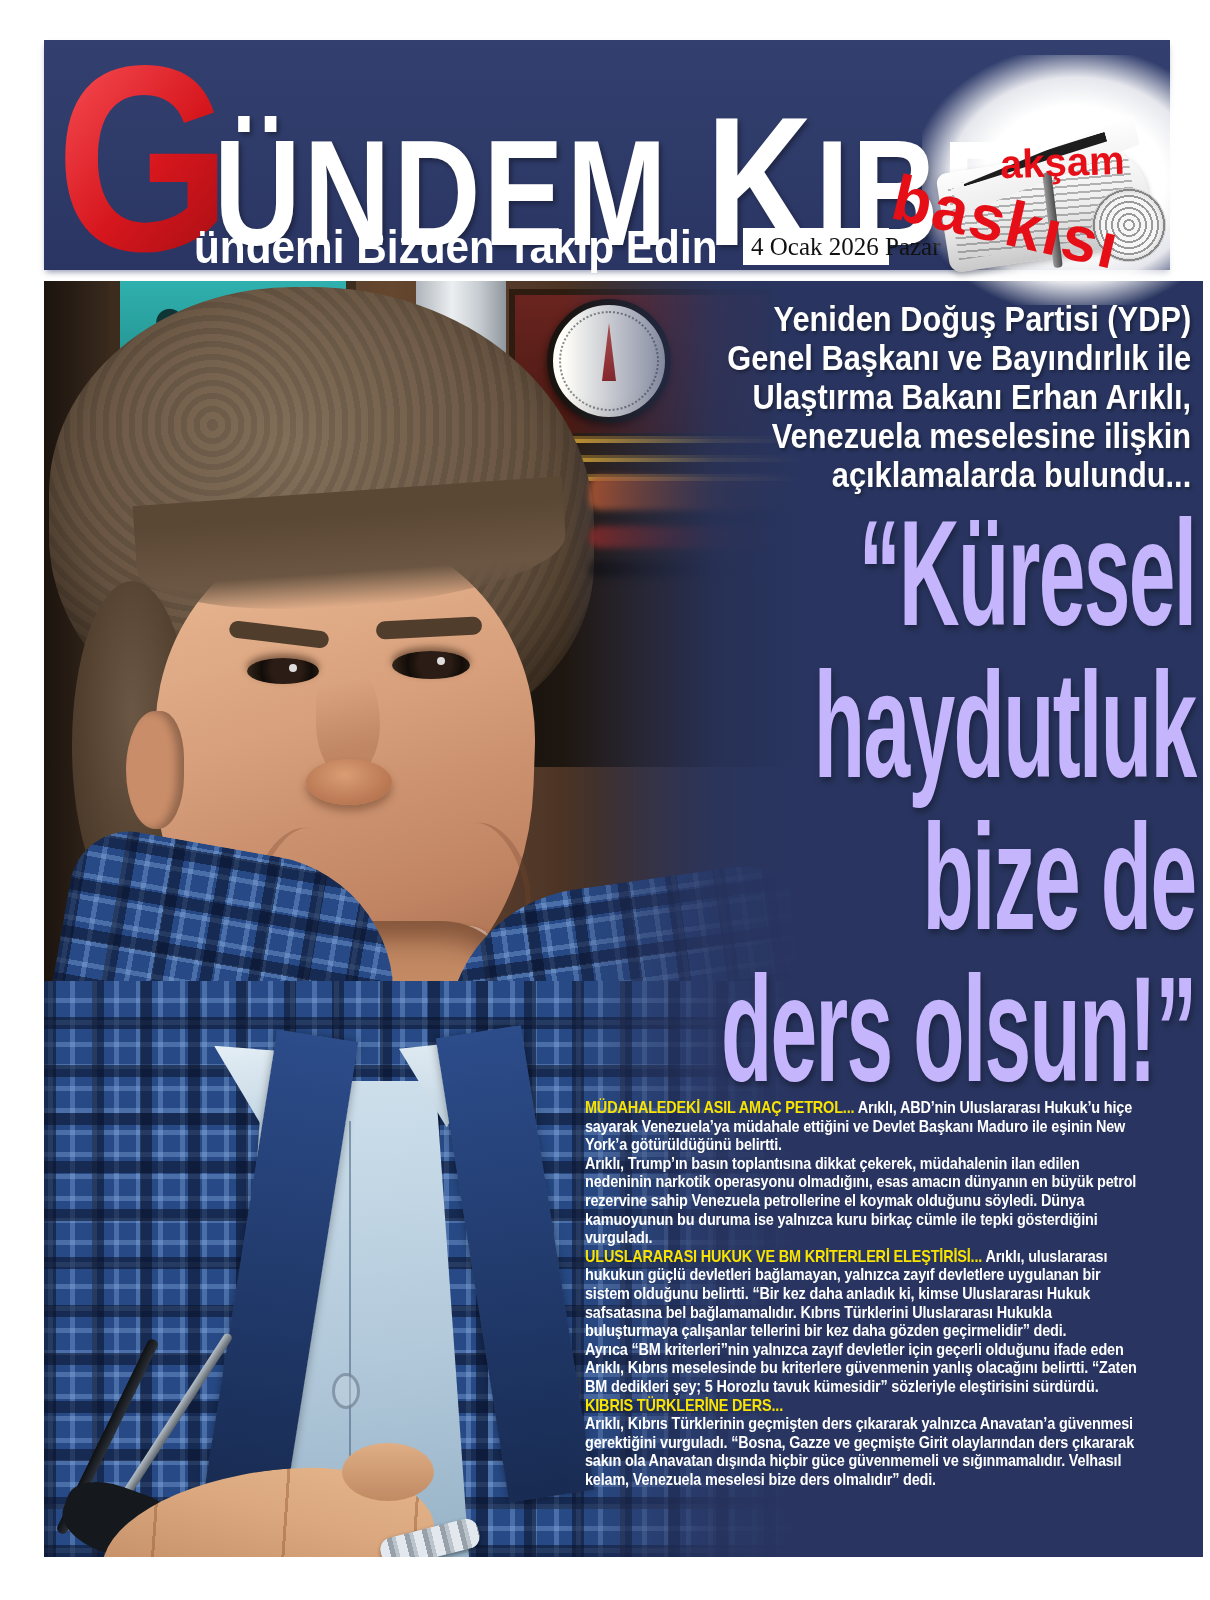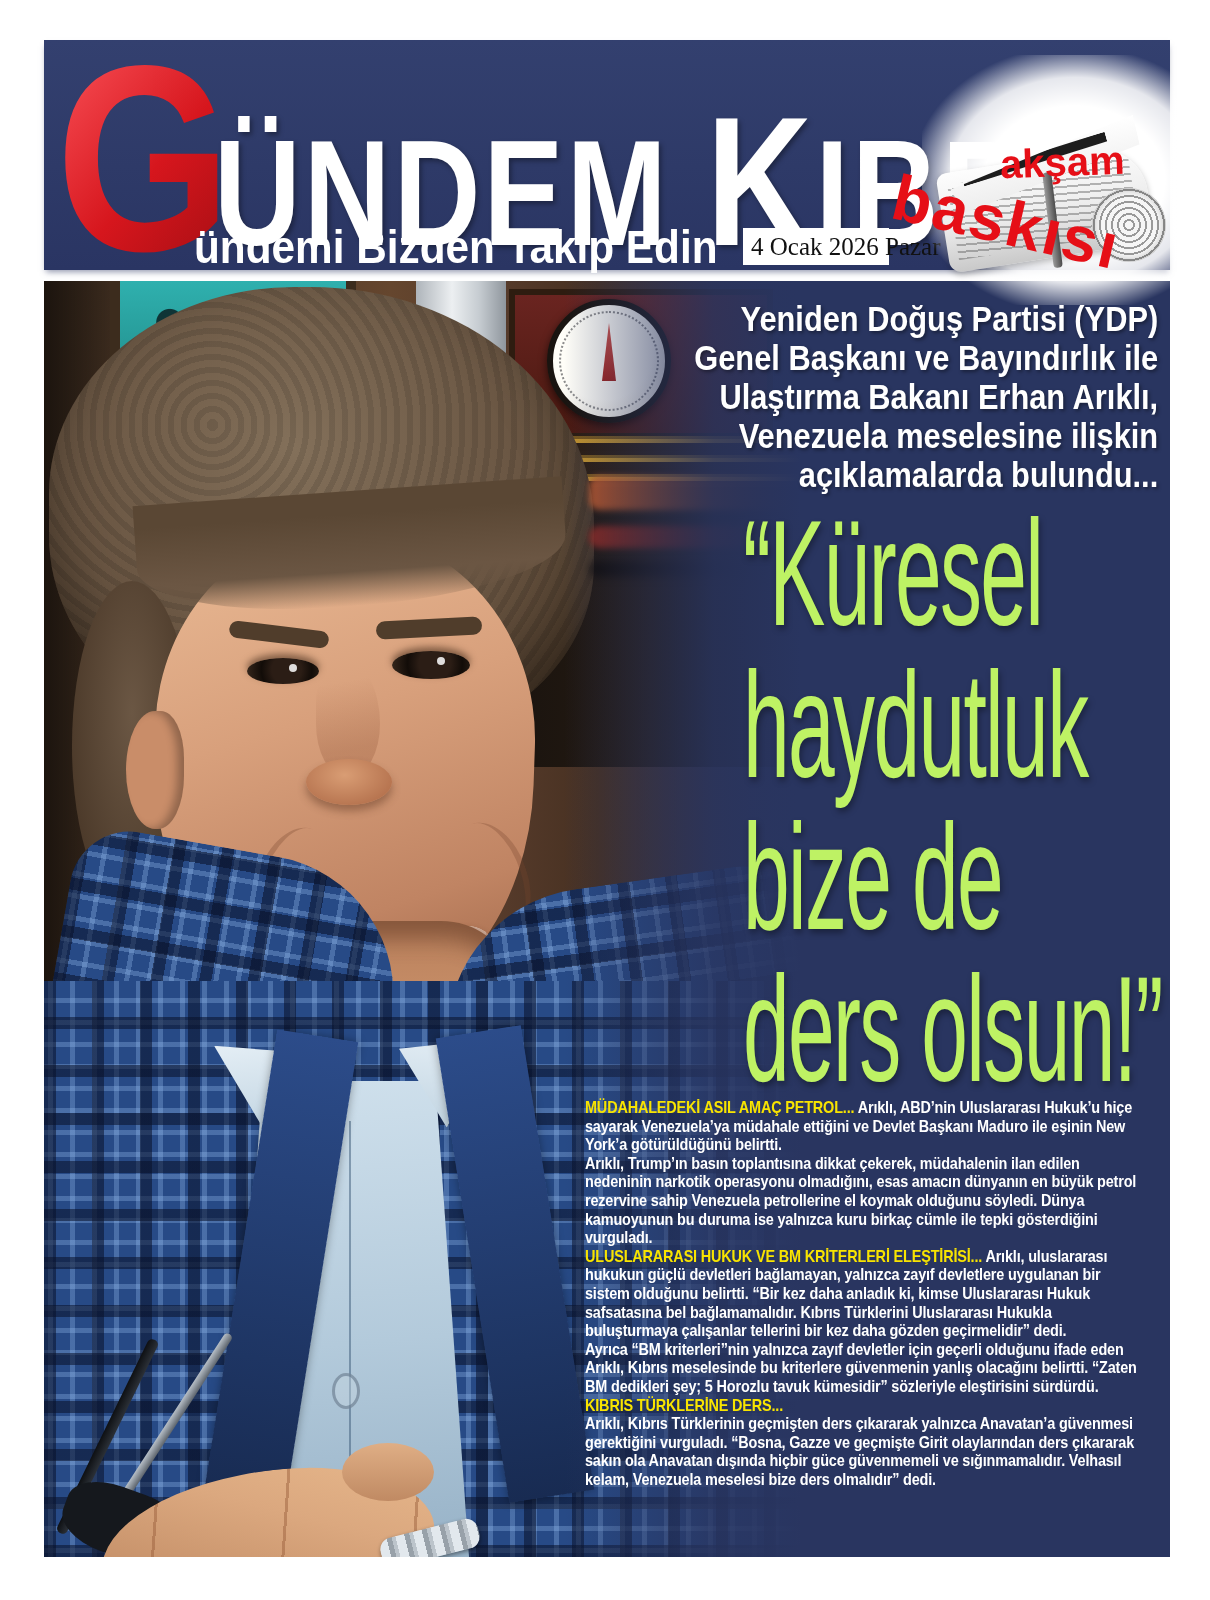--- a/index.html
+++ b/index.html
@@ -45,21 +45,21 @@
             transform:rotate(-3deg);clip-path:polygon(0 30%,100% 0,100% 70%,0 100%);}
   .roll-tie{position:absolute;left:1004px;top:132px;width:9px;height:96px;z-index:6;border-radius:4px;
             transform:rotate(-7deg);background:linear-gradient(90deg,#9a9a9a,#4b4b4b);}
   .ed-top{position:absolute;left:956px;top:100px;z-index:7;font-size:40px;font-weight:bold;
           color:#e60f17;transform:rotate(-2deg);white-space:nowrap;}
   .ed-bottom{position:absolute;left:858px;top:120px;z-index:7;font-size:64px;font-weight:bold;
              color:#e60f17;transform:rotate(13deg);transform-origin:0 0;white-space:nowrap;
              letter-spacing:2px;}
 
   
-  .hero{position:absolute;left:44px;top:281px;width:1126px;height:1276px;background:#293560;overflow:hidden;}
+  .hero{position:absolute;left:44px;top:281px;width:1126px;height:1276px;background:#293560;overflow:hidden;padding-left:33px;}
 
   
   .photo{position:absolute;left:0;top:0;width:770px;height:1276px;overflow:hidden;
          background:linear-gradient(90deg,rgba(0,0,0,.5) 0%,rgba(0,0,0,0) 10%),
                     linear-gradient(90deg,#37281c 0%,#4a3525 22%,#65462e 45%,#553a2a 60%,#463021 72%,#3b2f36 86%,#293560 100%);}
   .photo > div{position:absolute;}
   .art-teal{left:66px;top:0;width:226px;height:92px;
             background:radial-gradient(circle at 22% 45%,#0f3436 13px,transparent 14px),
                        radial-gradient(circle at 50% 60%,#123a40 11px,transparent 12px),
                        radial-gradient(circle at 78% 35%,#0f3436 13px,transparent 14px),
@@ -168,22 +168,22 @@
   .streak-dark{left:545px;top:280px;width:215px;height:16px;border-radius:8px;filter:blur(4px);
                background:linear-gradient(90deg,rgba(0,0,0,.55),rgba(0,0,0,0));}
   .photo-fade{left:520px;top:0;width:250px;height:1276px;
               background:linear-gradient(90deg,rgba(41,53,96,0) 0%,rgba(41,53,96,.85) 60%,#293560 95%);}
 
   
   .kicker{position:absolute;right:12px;top:18px;z-index:5;text-align:right;color:#ffffff;
           font-weight:bold;font-size:35px;line-height:39px;
           text-shadow:2px 2px 4px rgba(0,0,0,.4);}
   .kicker .line{white-space:nowrap;transform:scaleX(.88);transform-origin:100% 50%;}
-  .headline{position:absolute;right:8px;top:216px;margin:0;z-index:5;text-align:left;
-            color:#bef264;font-weight:normal;font-size:150px;line-height:152px;letter-spacing:-3px;
+  .headline{position:absolute;right:8px;top:216px;margin:0;z-index:5;text-align:right;
+            color:#c4b5fd;font-weight:bold;font-size:150px;line-height:152px;letter-spacing:-3px;
             text-shadow:3px 4px 8px rgba(0,0,0,.35);}
   .headline .line{white-space:nowrap;transform:scaleX(.56);transform-origin:100% 50%;}
   .body-copy{position:absolute;left:541px;top:818px;width:656px;z-index:5;
              transform:scaleX(.85);transform-origin:0 0;
              color:#ffffff;font-weight:bold;font-size:17px;line-height:18.6px;letter-spacing:-.2px;}
   .body-copy p{margin:0;}
   .body-copy .lead{color:#f8e400;}
 </style>
 </head>
 <body>

